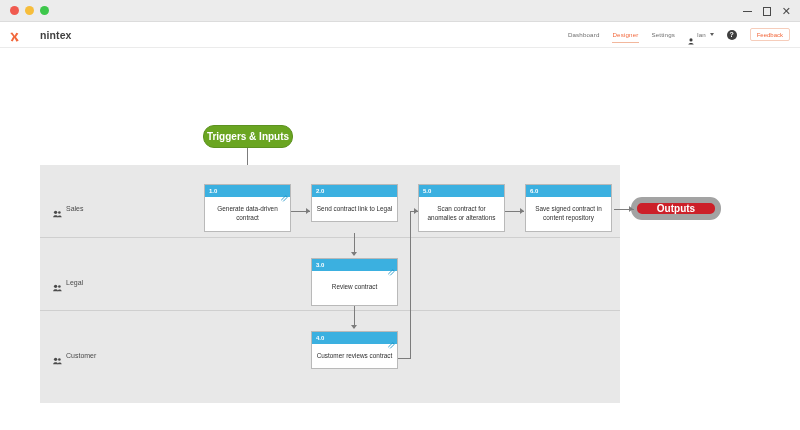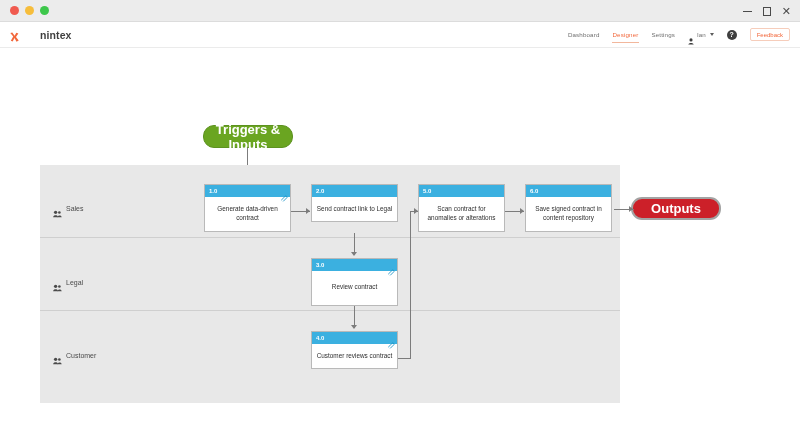--- a/index.html
+++ b/index.html
@@ -83,30 +83,30 @@
     padding: 2.5px 6px; white-space: nowrap; background: #fff;
   }
 
   
   .canvas { position: relative; width: 800px; height: 382px; background: #fff; }
 
   .pill {
     position: absolute;
     border-radius: 11px;
     display: flex; align-items: center; justify-content: center;
-    color: #ffffff; font-size: 13px; font-weight: bold;
+    color: #ffffff; font-size: 10px; font-weight: bold;
     text-align: center;
   }
   .pill-trigger {
     left: 203px; top: 77px; width: 90px; height: 23px;
     background: #6aa521; border: 1px solid #5d9220;
   }
   .pill-output {
     left: 631px; top: 149px; width: 90px; height: 23px;
-    background: #cc2029; border: 2px solid #a3a3a3;
+    background: #cc2029; border: 6px solid #a3a3a3;
   }
 
   .lanes {
     position: absolute; left: 40px; top: 117px;
     width: 580px; height: 238px;
     background: #e8e8e8;
   }
   .lane {
     position: relative; height: 73px;
     border-bottom: 1px solid #cfcfcf;

